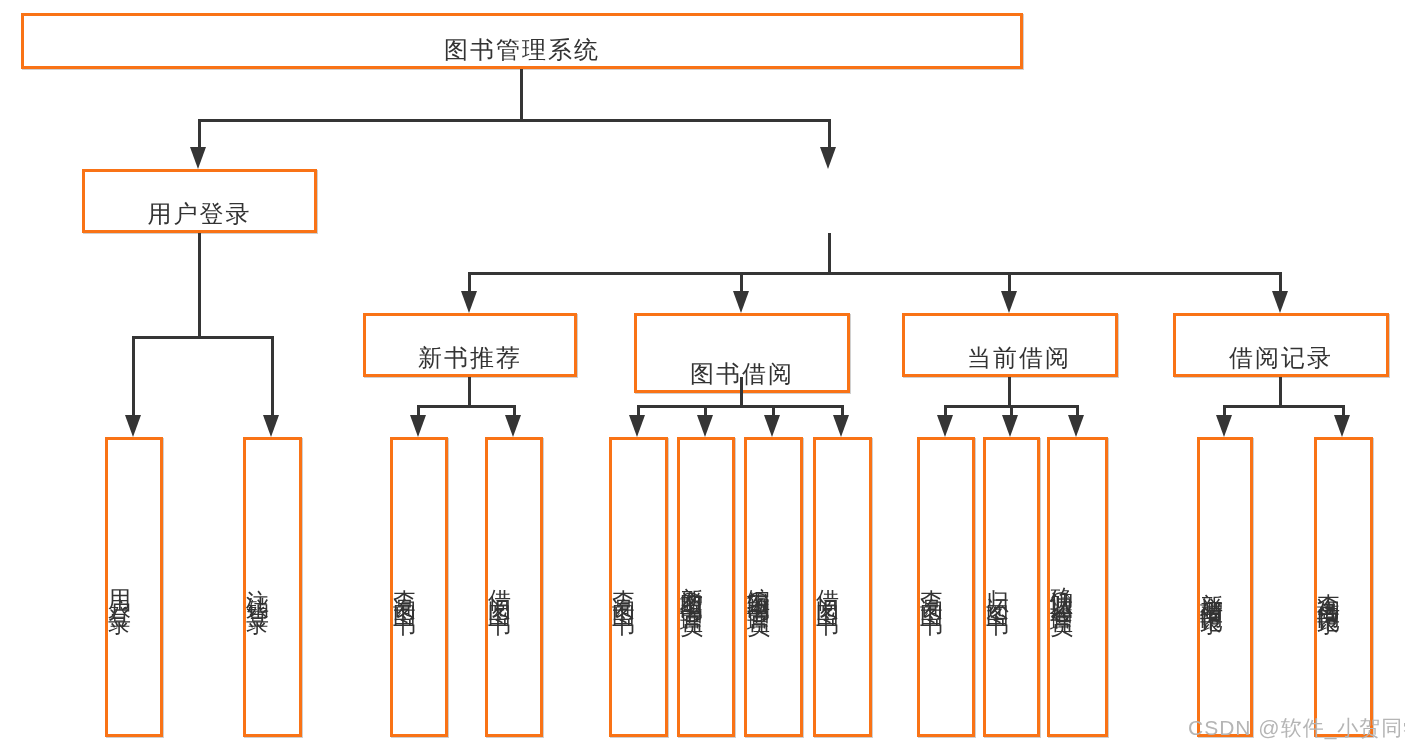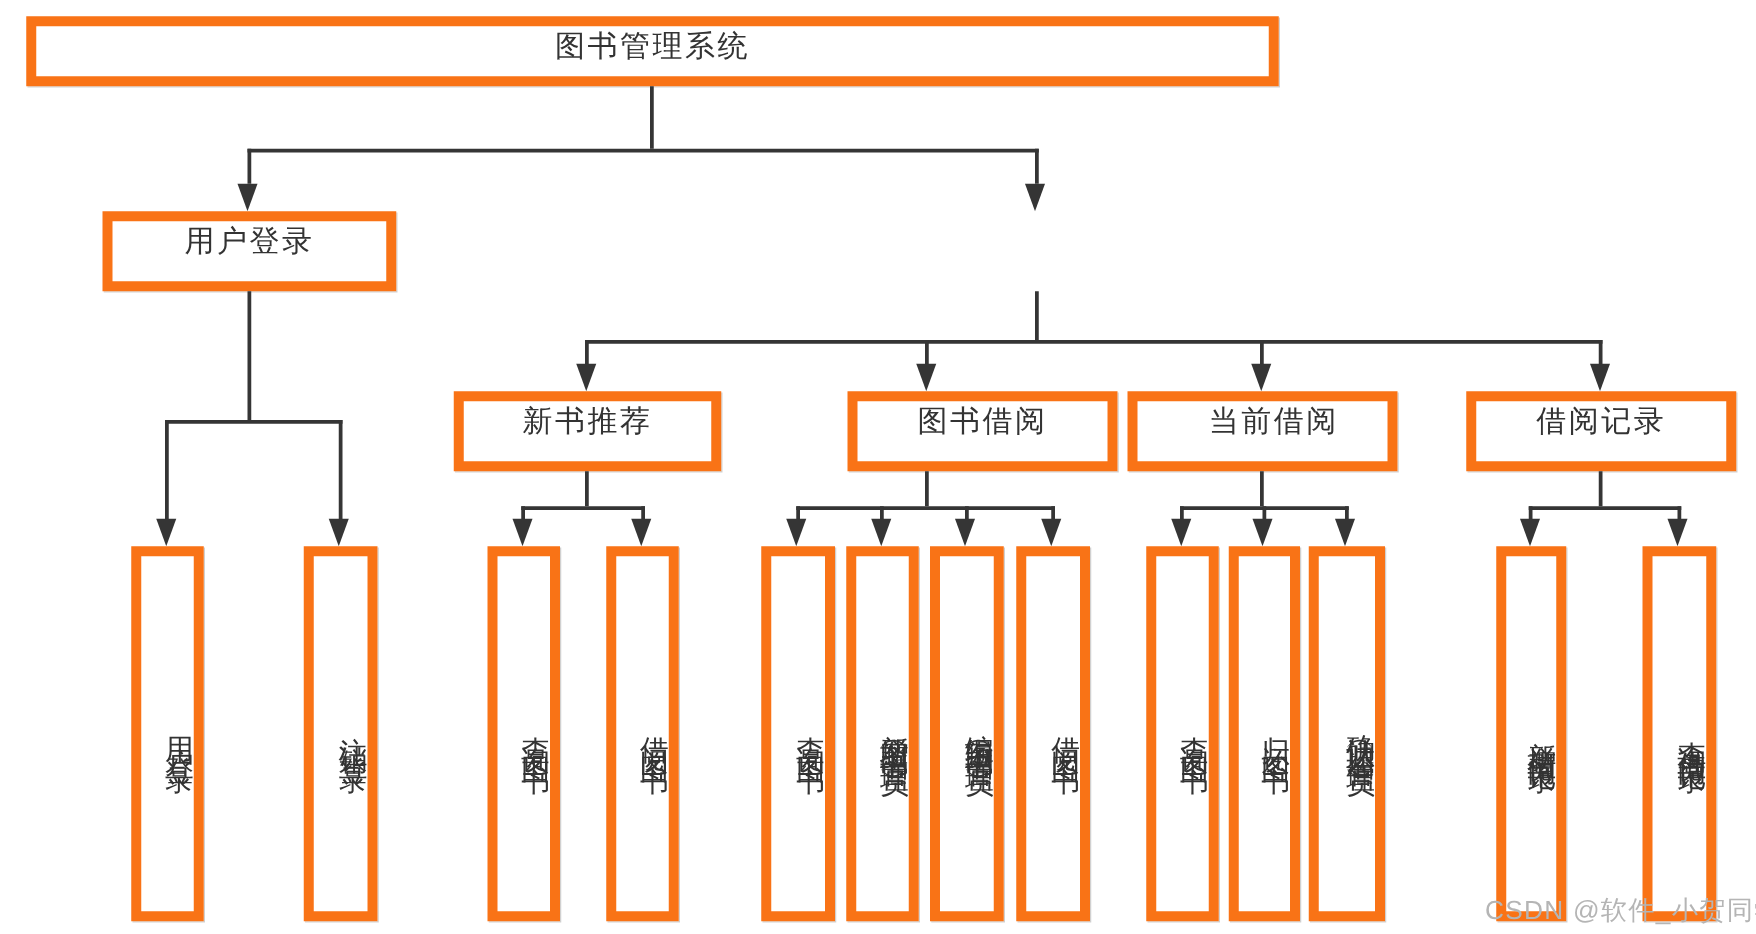--- a/index.html
+++ b/index.html
@@ -7,24 +7,24 @@
     position:relative;
     width:1405px;height:747px;
     background:#ffffff;
     font-family:"Liberation Sans","DejaVu Sans",sans-serif;
     overflow:hidden;
   }
   .box{
     position:absolute;
     box-sizing:border-box;
     background:#ffffff;
-    border:8px solid #f97316;
+    border:3px solid #f97316;
     color:#333333;
     display:flex;
-    align-items:flex-start;
+    align-items:flex-end;
     justify-content:center;
     font-size:24px;
     letter-spacing:2px;
     box-shadow:1px 1px 0 rgba(120,120,120,0.35);
   }
   .vbox{
     writing-mode:vertical-rl;
     text-orientation:upright;
     font-size:23px;
     letter-spacing:8px;
@@ -85,21 +85,21 @@
   <div class="vline" style="left:740px;top:272px;height:21px;"></div>
   <div class="arrowhead" style="left:733px;top:291px;"></div>
   <div class="vline" style="left:1008px;top:272px;height:21px;"></div>
   <div class="arrowhead" style="left:1001px;top:291px;"></div>
   <div class="vline" style="left:1279px;top:272px;height:21px;"></div>
   <div class="arrowhead" style="left:1272px;top:291px;"></div>
 
   <div class="box" style="left:363px;top:313px;width:214px;height:64px;">
     <span>新书推荐</span>
   </div>
-  <div class="box" style="left:634px;top:313px;width:216px;height:64px;margin-left:44px;">
+  <div class="box" style="left:634px;top:313px;width:216px;height:80px;">
     <span>图书借阅</span>
   </div>
   <div class="box" style="left:902px;top:313px;width:216px;height:64px;padding-left:18px;">
     <span>当前借阅</span>
   </div>
   <div class="box" style="left:1173px;top:313px;width:216px;height:64px;">
     <span>借阅记录</span>
   </div>
 
   <div class="vline" style="left:468px;top:377px;height:28px;"></div>

